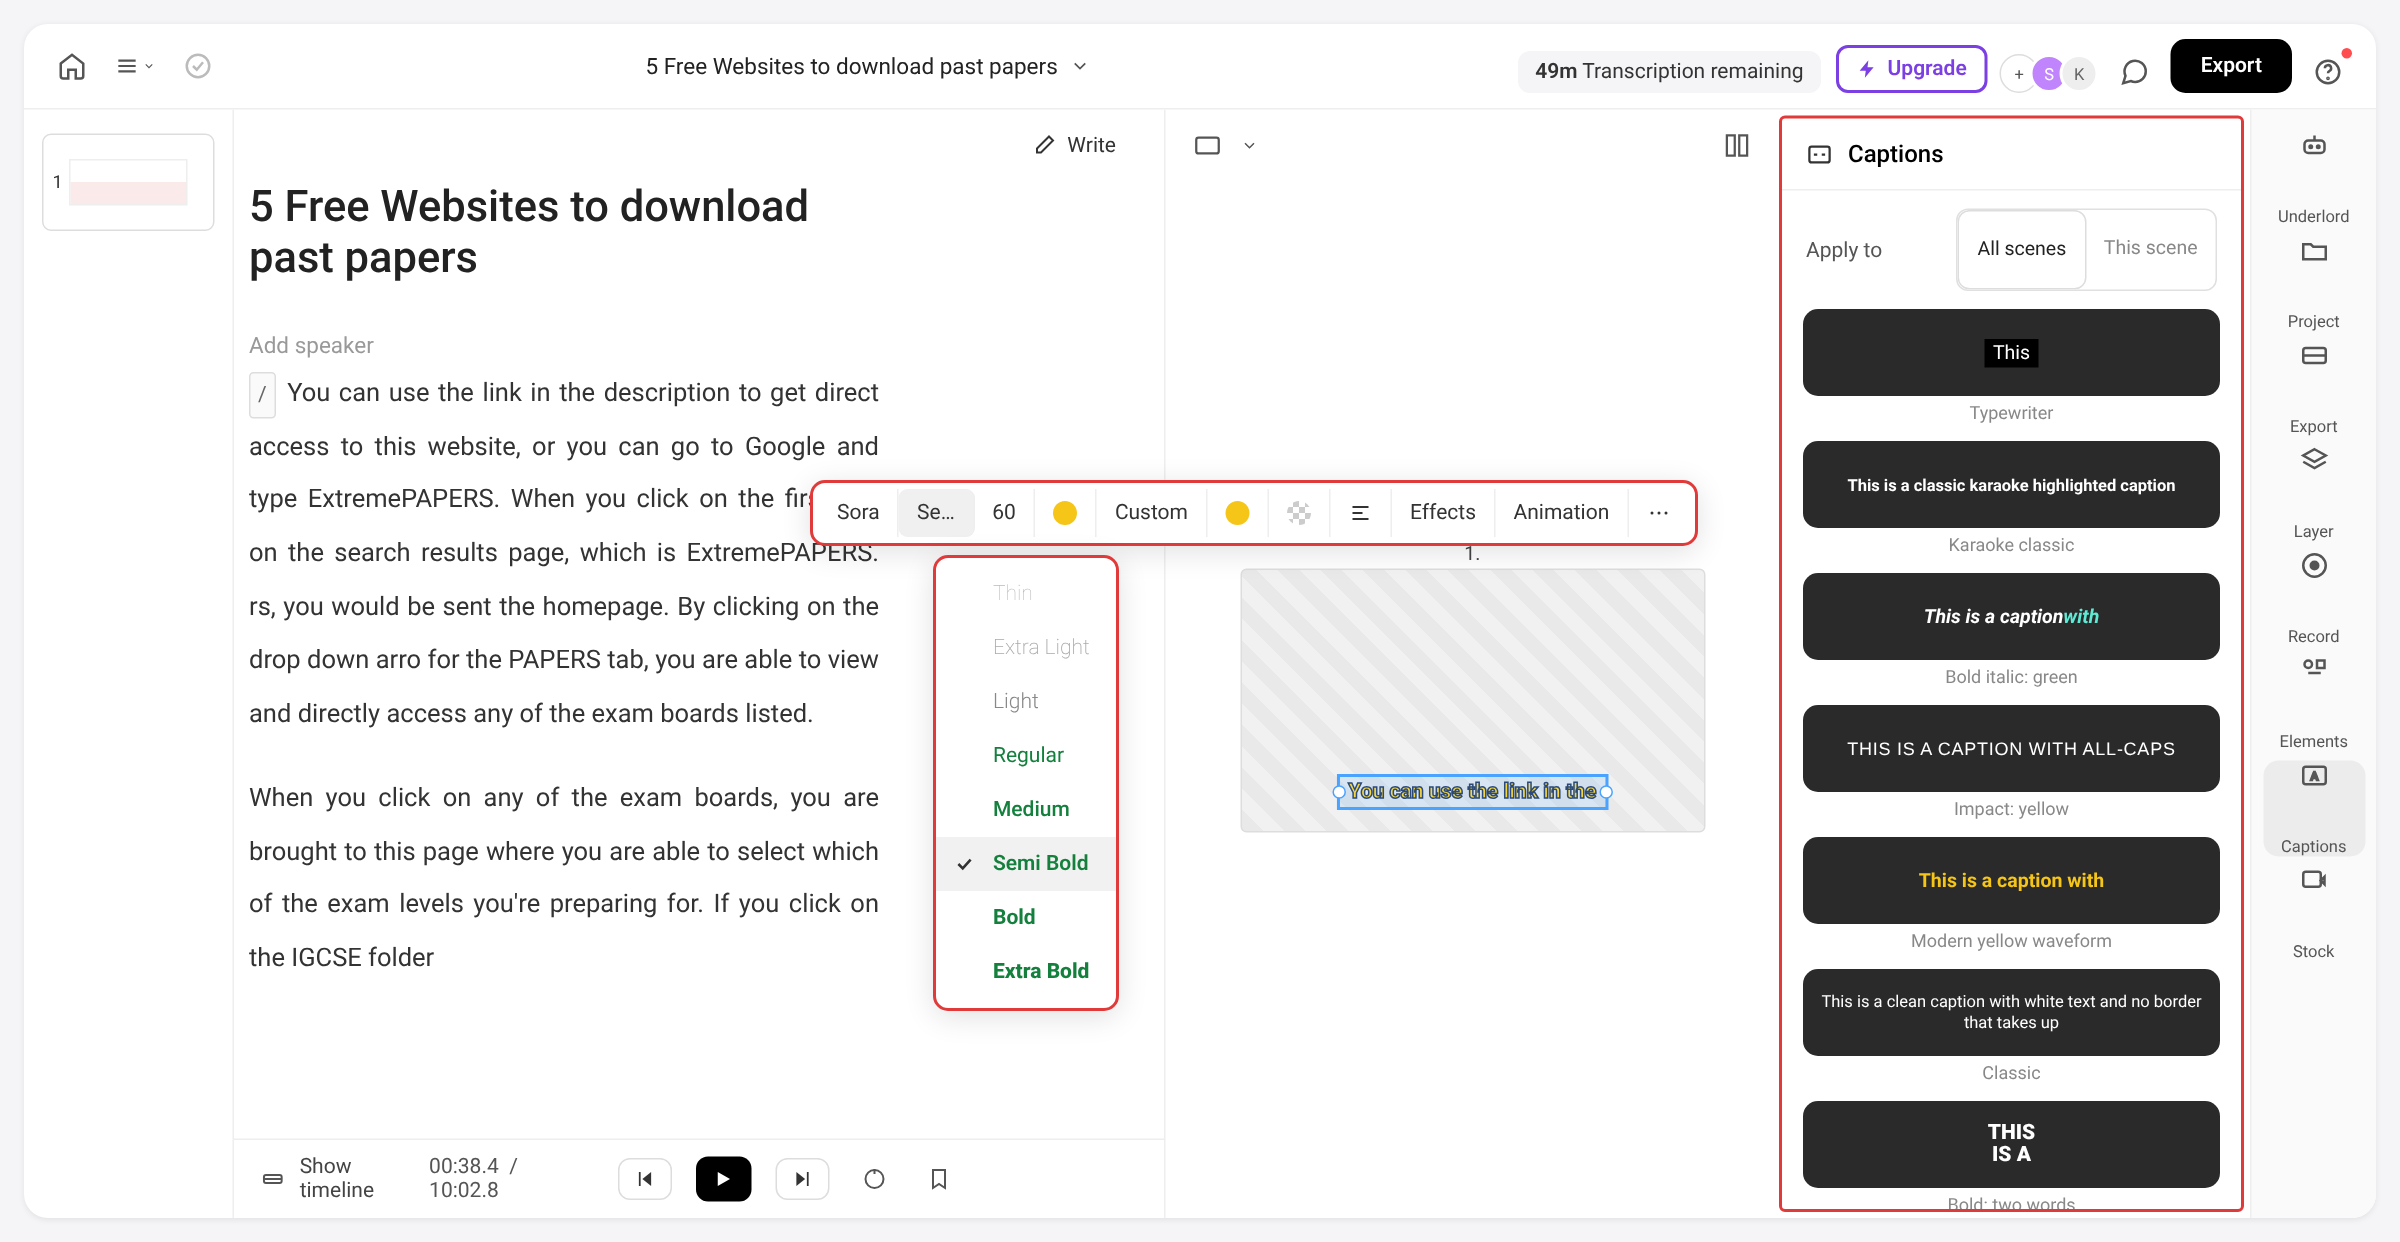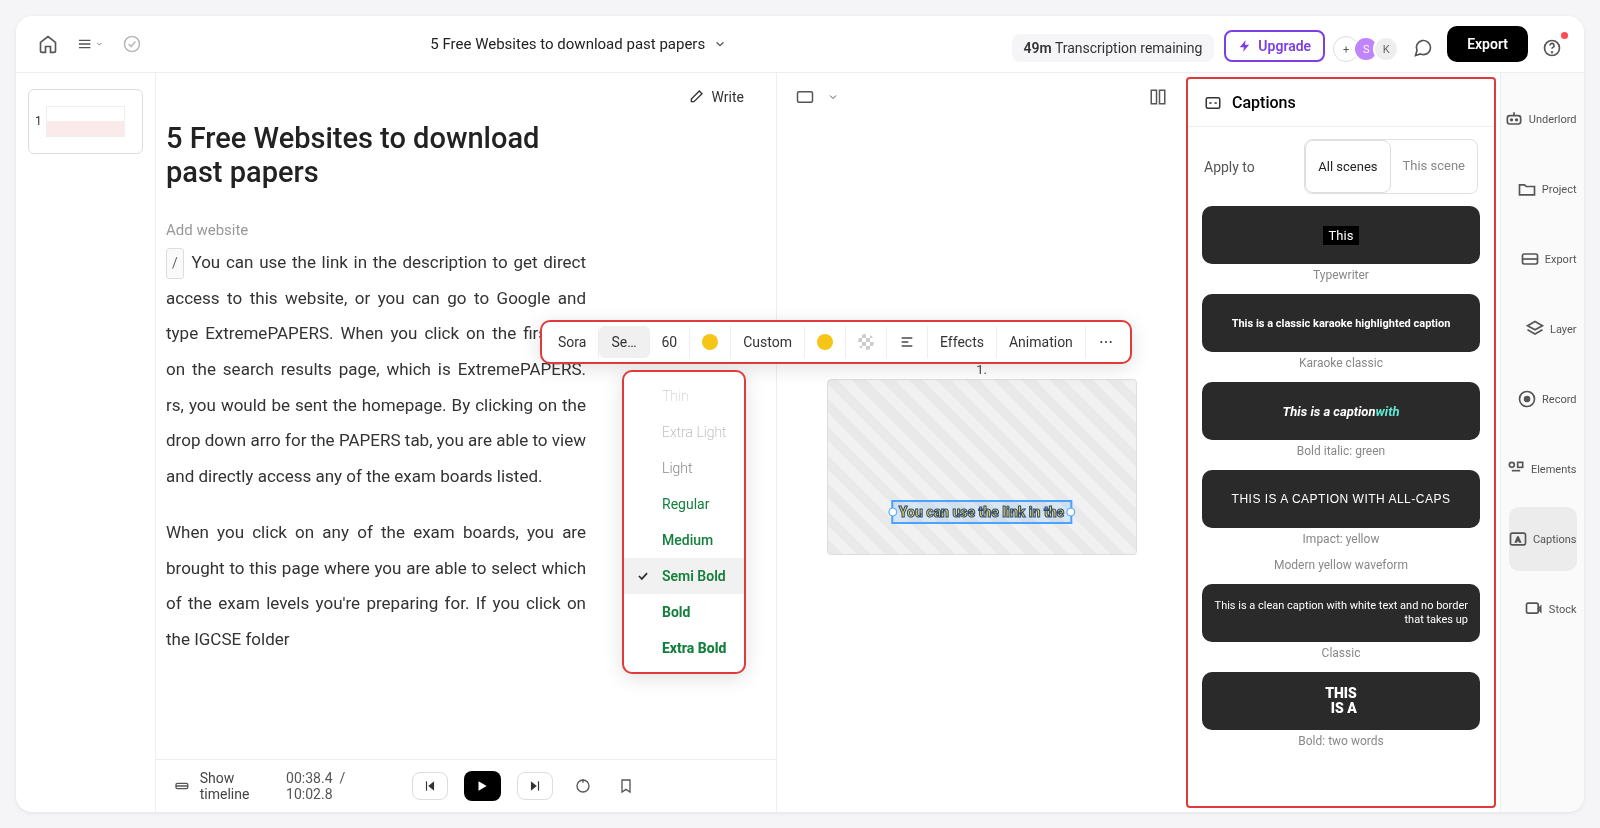--- a/index.html
+++ b/index.html
@@ -39,21 +39,21 @@
 .slash-box { display: inline-block; border: 1px solid #ddd; border-radius: 3px; padding: 0 5px; font-size: 14px; color: #666; background: #fafafa; margin-right: 2px; }
 .transcript { font-size: 17px; color: #333; line-height: 2.1; max-width: 420px; }
 .transcript p { margin-bottom: 20px; text-align: justify; }
 
 .preview-pane { width: 410px; border-left: 1px solid #eee; display: flex; flex-direction: column; }
 .preview-controls { display: flex; justify-content: space-between; padding: 10px 14px; }
 .preview-controls .lc, .preview-controls .rc { display: flex; gap: 8px; align-items: center; }
 .preview-area { flex: 1; display: flex; align-items: center; justify-content: center; position: relative; }
 .video-frame { width: 310px; height: 176px; background: #ececec; border-radius: 4px; background-image: repeating-linear-gradient(45deg, #e9e9e9 0 10px, #f1f1f1 10px 20px); position: relative; border: 1px solid #ddd; }
 .scene-number { position: absolute; top: -18px; left: 50%; transform: translateX(-50%); font-size: 13px; color: #444; }
-.caption-on-video { position: absolute; bottom: 30px; left: 50%; transform: translateX(-50%); font-weight: 800; font-size: 14px; color: #f5d742; -webkit-text-stroke: 1px #2b4a7a; border: 2px solid #4aa3ff; background: rgba(74,163,255,0.15); padding: 2px 6px; white-space: nowrap; }
+.caption-on-video { position: absolute; bottom: 14px; left: 50%; transform: translateX(-50%); font-weight: 800; font-size: 14px; color: #f5d742; -webkit-text-stroke: 1px #2b4a7a; border: 2px solid #4aa3ff; background: rgba(74,163,255,0.15); padding: 2px 6px; white-space: nowrap; }
 .caption-on-video::before, .caption-on-video::after { content: ""; position: absolute; width: 7px; height: 7px; background: #fff; border: 1px solid #4aa3ff; border-radius: 50%; top: 50%; transform: translateY(-50%); }
 .caption-on-video::before { left: -5px; }
 .caption-on-video::after { right: -5px; }
 
 .caption-toolbar { position: absolute; top: 320px; left: 540px; background: #fff; border: 2px solid #e03a3a; border-radius: 10px; box-shadow: 0 4px 20px rgba(0,0,0,0.12); display: flex; align-items: center; padding: 4px; z-index: 50; }
 .tb-item { padding: 8px 12px; font-size: 14px; color: #333; border-right: 1px solid #eee; display: flex; align-items: center; gap: 6px; cursor: pointer; }
 .tb-item:last-child { border-right: none; }
 .tb-item.active { background: #f0f0f0; border-radius: 6px; }
 .color-swatch { width: 16px; height: 16px; border-radius: 50%; }
 .yellow-sw { background: #f5c518; }
@@ -72,34 +72,34 @@
 .weight-item .check { position: absolute; left: 12px; top: 50%; transform: translateY(-50%); }
 
 .captions-panel { width: 310px; border-left: 1px solid #eee; border: 2px solid #e03a3a; border-radius: 4px; margin: 4px 4px 4px 0; display: flex; flex-direction: column; }
 .captions-panel-head { padding: 14px 16px; display: flex; align-items: center; gap: 10px; font-size: 16px; font-weight: 500; border-bottom: 1px solid #eee; }
 .apply-row { display: flex; align-items: center; justify-content: space-between; padding: 12px 16px; }
 .apply-row .lbl { font-size: 14px; color: #555; }
 .seg { display: flex; border: 1px solid #e0e0e0; border-radius: 8px; overflow: hidden; }
 .seg-item { padding: 18px 12px; font-size: 13px; color: #888; }
 .seg-item.active { background: #fff; color: #222; border: 1px solid #ddd; border-radius: 8px; }
 .caption-list { flex: 1; overflow-y: auto; padding: 0 14px 14px; }
-.caption-card { background: #2a2a2a; border-radius: 10px; height: 58px; display: flex; align-items: center; justify-content: center; color: #fff; font-size: 12px; margin-bottom: 4px; text-align: right; padding: 0 12px; }
+.caption-card { background: #2a2a2a; border-radius: 10px; height: 58px; display: flex; align-items: center; justify-content: center; color: #fff; font-size: 12px; margin-bottom: 4px; text-align: center; padding: 0 12px; }
 .caption-label { text-align: center; font-size: 12px; color: #888; margin-bottom: 12px; }
 
 .card-typewriter { font-family: monospace; font-size: 13px; background-image: linear-gradient(#2a2a2a, #2a2a2a); }
 .card-karaoke { font-weight: 700; font-size: 11px; }
 .card-bold-italic { font-style: italic; font-weight: 700; font-size: 13px; }
 .card-bold-italic .green { color: #5eead4; }
 .card-impact { font-family: Impact, sans-serif; font-size: 12px; letter-spacing: 0.5px; }
 .card-yellow-wave { font-weight: 700; color: #f5c518; font-size: 13px; position: relative; }
 .card-classic { font-size: 11px; line-height: 1.3; }
 .card-twowords { font-weight: 900; font-size: 14px; line-height: 1.1; }
 
 .right-rail { width: 84px; border-left: 1px solid #eee; display: flex; flex-direction: column; align-items: center; padding-top: 14px; gap: 6px; background: #fafafa; }
-.rail-item { width: 68px; height: 64px; display: flex; flex-direction: row; align-items: center; justify-content: flex-end; gap: 5px; border-radius: 10px; cursor: pointer; font-size: 11px; color: #555; }
+.rail-item { width: 68px; height: 64px; display: flex; flex-direction: column; align-items: center; justify-content: space-between; gap: 5px; border-radius: 10px; cursor: pointer; font-size: 11px; color: #555; }
 .rail-item.active { background: #ececec; }
 .rail-item .ricon { width: 20px; height: 20px; display: flex; align-items: center; justify-content: center; }
 
 .footer { display: flex; align-items: flex-start; justify-content: space-between; padding: 10px 18px; border-top: 1px solid #eee; }
 .footer-left { display: flex; align-items: center; gap: 10px; font-size: 14px; color: #444; }
 .footer-center { display: flex; align-items: center; gap: 16px; font-size: 14px; color: #555; }
 .play-btn { background: #fff; border: 1px solid #ddd; border-radius: 8px; padding: 6px 10px; }
 .playbtn-main { background: #000; border-radius: 8px; width: 38px; height: 30px; display: flex; align-items: center; justify-content: center; }
 svg { display: block; }
 </style>
@@ -181,21 +181,21 @@
       <div class="editor-top">
         <div class="write-btn">
           <svg width="16" height="16" viewBox="0 0 24 24" fill="none" stroke="#333" stroke-width="2">
               <path d="M17 3l4 4-12 12H5v-4z"></path>
             </svg>
           <span>Write</span>
         </div>
       </div>
       <div class="editor-body">
         <h1 class="doc-title">5 Free Websites to download past papers</h1>
-        <div class="add-speaker">Add website</div>
+        <div class="add-speaker">Add speaker</div>
         <div class="transcript">
           <p><span class="slash-box">/</span> <span>You can use the link in the description to get direct access to this website, or you can go to Google and type ExtremePAPERS. When you click on the first link on the search results page, which is ExtremePAPERS. rs, you would be sent the homepage. By clicking on the drop down arro for the PAPERS tab, you are able to view and directly access any of the exam boards listed.</span></p>
           <p>When you click on any of the exam boards, you are brought to this page where you are able to select which of the exam levels you're preparing for. If you click on the IGCSE folder</p>
         </div>
       </div>
       <div class="footer">
         <div class="footer-left">
           <svg width="16" height="16" viewBox="0 0 24 24" fill="none" stroke="#555" stroke-width="2">
               <rect x="3" y="8" width="18" height="8" rx="2"></rect>
               <line x1="3" y1="12" x2="21" y2="12"></line>
@@ -292,20 +292,21 @@
 
         <div class="caption-card card-bold-italic">
             <span>This is a caption </span>
             <span class="green">with</span>
           </div>
         <div class="caption-label">Bold italic: green</div>
 
         <div class="caption-card card-impact">THIS IS A CAPTION WITH ALL-CAPS</div>
         <div class="caption-label">Impact: yellow</div>
 
+        <div class="caption-card card-yellow-wave">This is a caption with</div>
         <div class="caption-label">Modern yellow waveform</div>
 
         <div class="caption-card card-classic">This is a clean caption with white text and no border that takes up</div>
         <div class="caption-label">Classic</div>
 
         <div class="caption-card card-twowords">
             <div><span>THIS</span><br><span>IS A</span></div>
           </div>
         <div class="caption-label">Bold: two words</div>
       </div>

